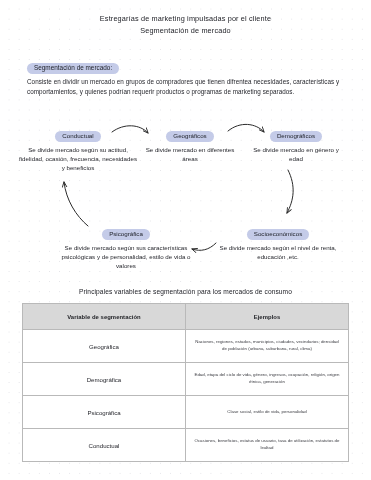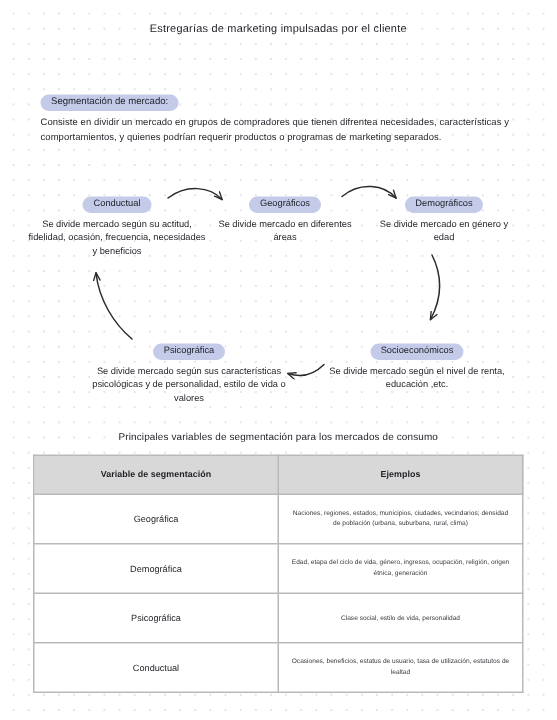--- a/index.html
+++ b/index.html
@@ -143,20 +143,21 @@
     padding: 3px 8px;
   }
 </style>
 </head>
 <body>
 
 <div id="page">
 
   <div class="titles">
     <div class="title-line">Estregarías de marketing impulsadas por el cliente</div>
+    <div class="title-line">Segmentación de mercado</div>
   </div>
 
   <div class="intro">
     <span class="pill">Segmentación de mercado:</span>
     <div class="intro-body">Consiste en dividir un mercado en grupos de compradores que tienen difrentea necesidades, características y comportamientos, y quienes podrían requerir productos o programas de marketing separados.</div>
   </div>
 
   <div class="flow">
 
     <div class="node node-conductual">

